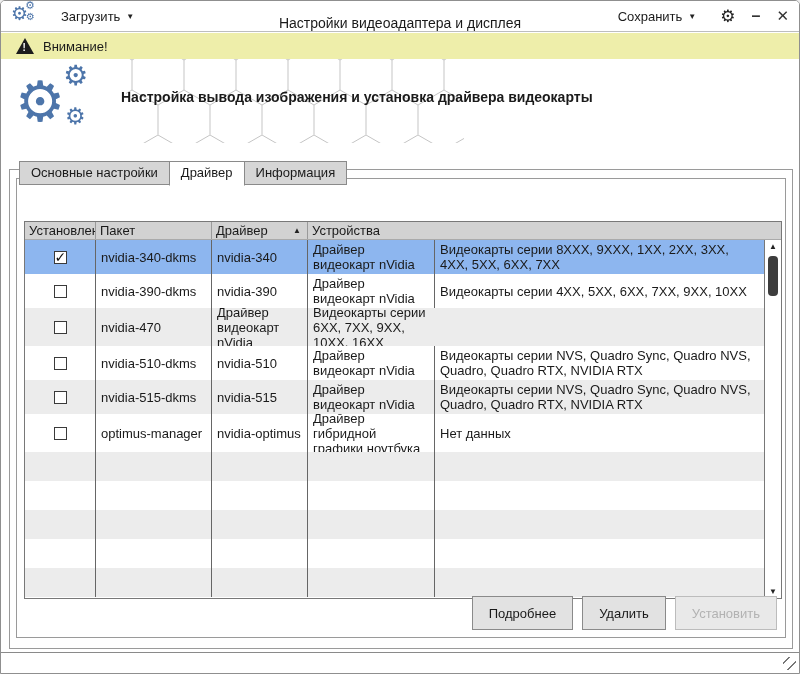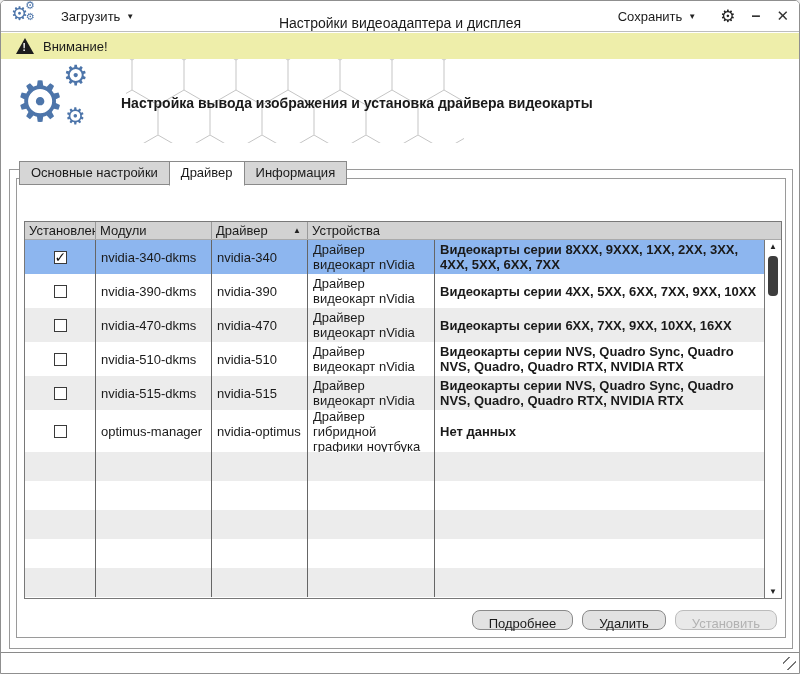--- a/index.html
+++ b/index.html
@@ -35,21 +35,21 @@
   .warn-tri span { position:absolute; left:-2.5px; top:4px; color:#fff; font-size:10px; font-weight:bold; }
 
   
   .hero { position:absolute; left:0; top:58px; width:100%; height:86px; background:#fff; }
   .hero .hexes { position:absolute; left:125px; top:0; }
   .logo { position:relative; width:92px; height:78px; left:14px; top:4px; color:#4d75aa;
           font-family:"DejaVu Sans",sans-serif; }
   .logo .g1 { position:absolute; left:0; top:6px; font-size:56px; }
   .logo .g2 { position:absolute; left:48px; top:-4px; font-size:28px; }
   .logo .g3 { position:absolute; left:50px; top:40px; font-size:23px; }
-  .hero-title { position:absolute; left:120px; top:36px; font-size:14px; font-weight:700; }
+  .hero-title { position:absolute; left:120px; top:30px; font-size:14px; font-weight:700; }
 
   
   .tabbar { position:absolute; left:18px; top:144px; display:flex; z-index:3;margin-top:16px; }
   .tab { height:24px; line-height:22px; padding:0 11px; background:#d6d6d6;
          border:1px solid #8a8a8a; margin-right:-1px; }
   .tab.active { background:#fff; border-bottom:1px solid #fff; height:25px; z-index:4; }
 
   
   .panel { position:absolute; left:8px; top:168px; width:784px; height:480px;
            border:1px solid #9a9a9a; background:#fff; }
@@ -69,21 +69,21 @@
                white-space:nowrap; overflow:hidden; display:flex; justify-content:space-between; align-items:center; }
   .thead .th:last-child { border-right:none; }
   .sort-arrow { font-size:8px; color:#222; padding-right:2px; }
 
   .tbody { display:flex; flex-direction:column; height:357px; margin-right:17px; }
   .trow { display:grid; grid-template-columns:71px 116px 96px 127px 1fr; min-height:34px; background:#fff; }
   .trow.alt { background:#ececec; }
   .trow.selected { background:#8db6ef; }
   .trow .td { padding:1px 5px; border-right:1px solid #666; display:flex; align-items:center;
               line-height:15px; overflow:hidden; }
-  .trow .td:last-child { border-right:none;font-weight:bold; }
+  .trow .td:last-child { border-right:none; }
   .td.c { justify-content:center; }
   .cbx { width:13px; height:13px; border:1px solid #3a3a3a; background:#fff;
          font-size:14px; font-weight:bold; line-height:10px; text-align:center; color:#111; overflow:visible; }
 
   .fillers { flex:1; display:flex; flex-direction:column; }
   .frow { display:grid; grid-template-columns:71px 116px 96px 127px 1fr; height:29px; }
   .frow.alt { background:#ececec; }
   .frow:last-child { flex:1; height:auto; }
   .frow i { border-right:1px solid #666; }
   .frow i:last-child { border-right:none; }
@@ -91,22 +91,22 @@
   
   .vscroll { position:absolute; right:0; top:18px; bottom:0; width:17px;
              background:#fff; border-left:1px solid #787878; }
   .vscroll .arr { position:absolute; left:0; width:16px; text-align:center; font-size:8px; color:#222; }
   .arr.up { top:2px; } .arr.down { bottom:2px; }
   .vthumb { position:absolute; left:3px; top:16px; width:10px; height:40px;
             background:#3d3d3d; border-radius:4px; }
 
   
   .btnrow { position:absolute; right:8px; bottom:7px; display:flex; gap:9px; }
-  .btn { height:20px; padding:5px 16px; font-size:13px; font-family:inherit;
-         background:#e2e2e2; border:1px solid #8a8a8a; border-radius:8px; color:#1a1a1a; }
+  .btn { height:34px; padding:5px 16px; font-size:13px; font-family:inherit;
+         background:#e2e2e2; border:1px solid #8a8a8a; border-radius:0; color:#1a1a1a; }
   .btn:disabled { background:#e9e9e9; color:#b2b2b2; border-color:#bcbcbc; }
 
   
   .statusbar { position:absolute; left:0; bottom:0; width:100%; height:21px;
                border-top:1px solid #8a8a8a; background:#fff; }
   .grip { position:absolute; right:3px; bottom:3px; width:13px; height:13px;
           background:repeating-linear-gradient(135deg, transparent 0 4px, #777 4px 5px, transparent 5px 8px); }
 </style>
 </head>
 <body>
@@ -171,21 +171,21 @@
     <div class="groupbox">
       <span class="legend">Драйвер</span>
 
 
       <div class="table">
         <div class="thead">
           <span class="th">
               <span>Установлен</span>
             </span>
           <span class="th">
-              <span>Модули</span>
+              <span>Пакет</span>
             </span>
           <span class="th">
             <span>Драйвер</span>
             <span class="sort-arrow">▲</span>
           </span>
           <span class="th">
               <span>Устройства</span>
             </span>
         </div>
 
@@ -208,21 +208,20 @@
               <span class="td">nvidia-390-dkms</span>
               <span class="td">nvidia-390</span>
               <span class="td">Драйвер видеокарт nVidia</span>
               <span class="td">Видеокарты серии 4XX, 5XX, 6XX, 7XX, 9XX, 10XX</span>
             </div>
 
             <div class="trow alt">
               <span class="td c">
                 <span class="cbx"></span>
               </span>
-              <span class="td">nvidia-470-dkms</span>
               <span class="td">nvidia-470</span>
               <span class="td">Драйвер видеокарт nVidia</span>
               <span class="td">Видеокарты серии 6XX, 7XX, 9XX, 10XX, 16XX</span>
             </div>
 
             <div class="trow">
               <span class="td c">
                 <span class="cbx"></span>
               </span>
               <span class="td">nvidia-510-dkms</span>

